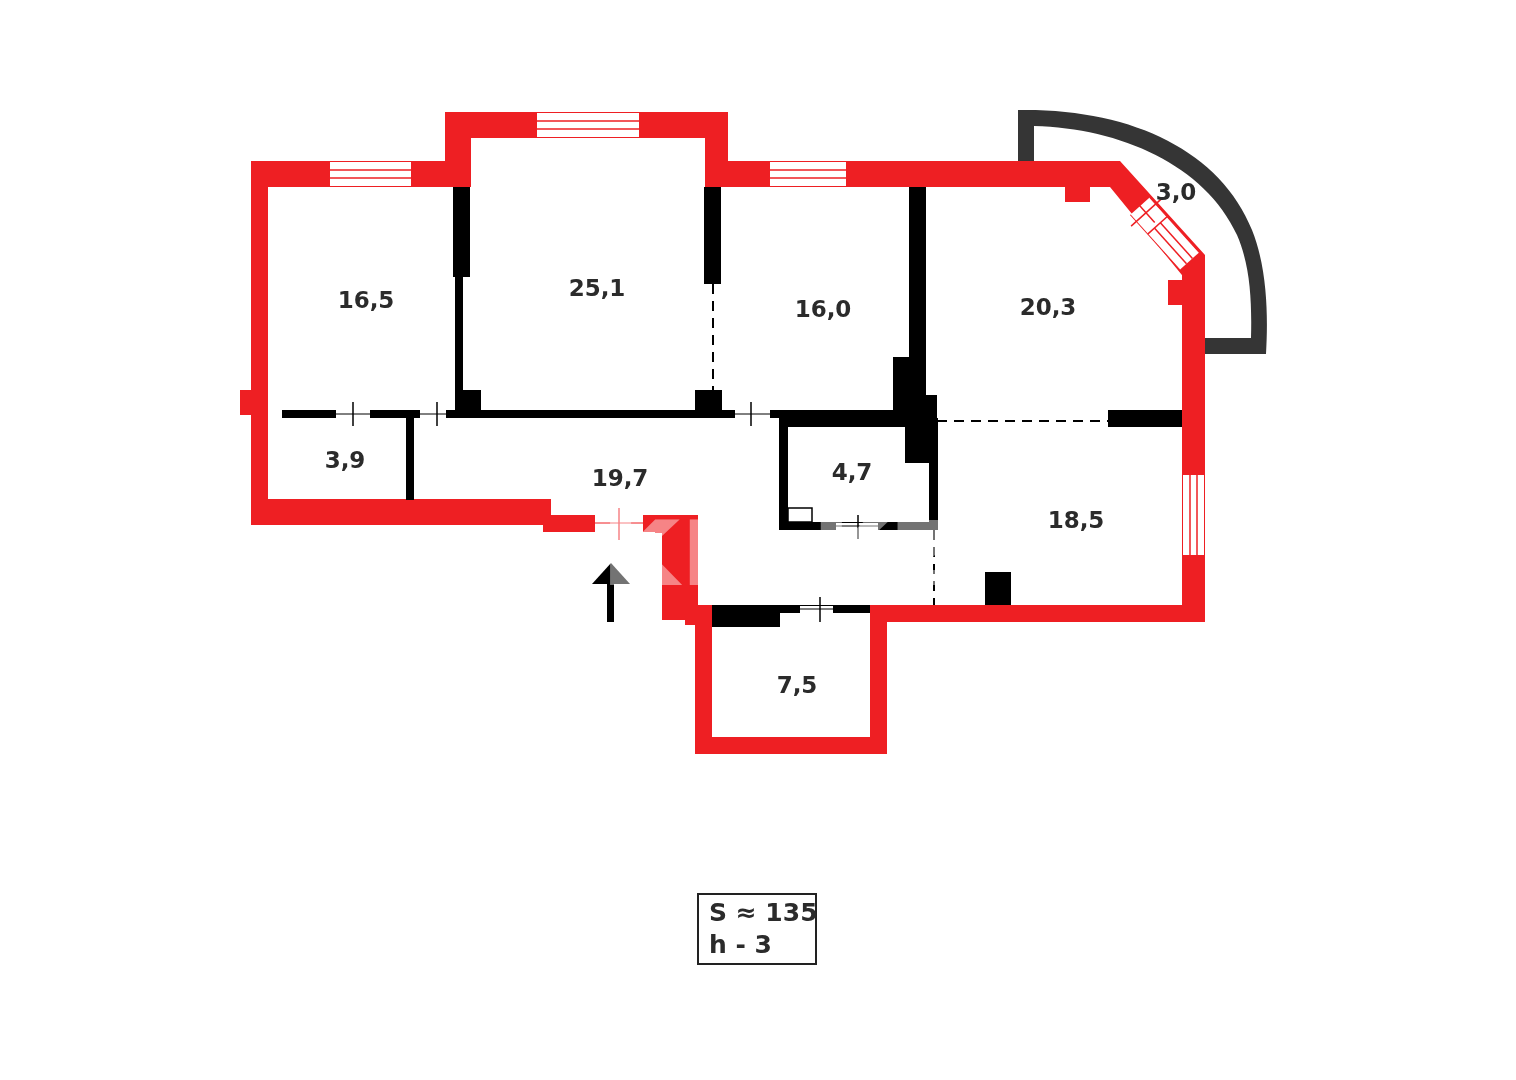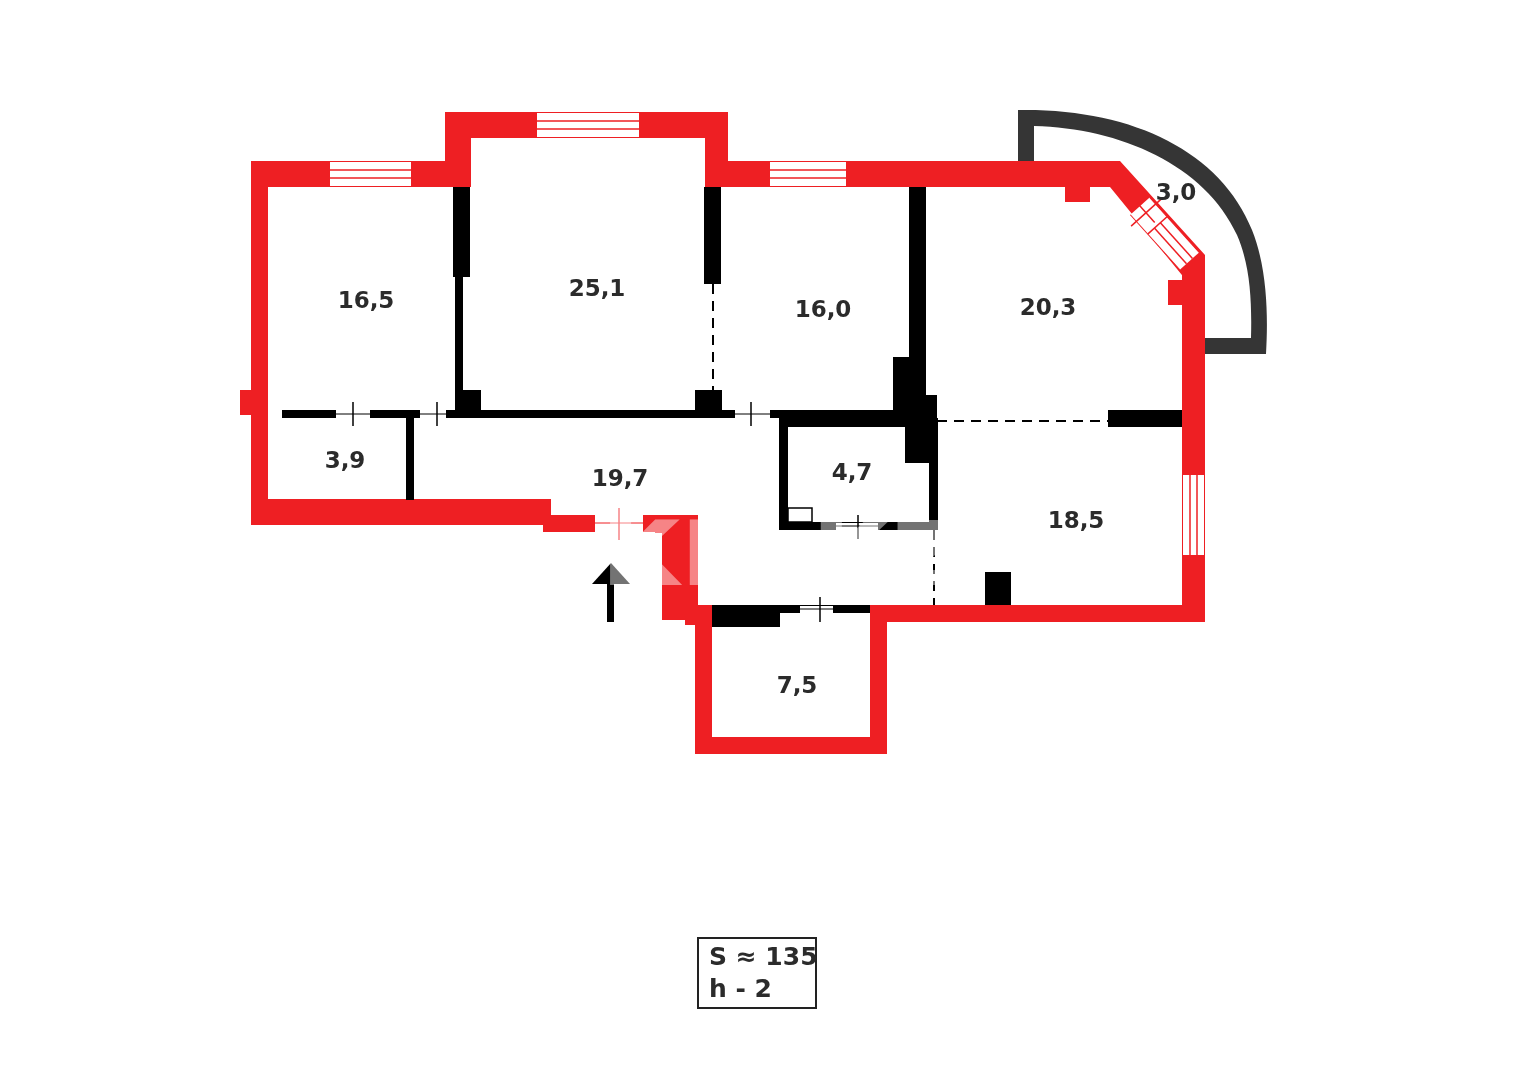--- a/index.html
+++ b/index.html
@@ -1,19 +1,19 @@
 <!DOCTYPE html>
 <html><head>
 <meta charset="utf-8">
 <style>
   html, body { margin: 0; padding: 0; background: #ffffff; }
   body { width: 1516px; height: 1080px; position: relative; overflow: hidden; font-family: "DejaVu Sans", sans-serif; }
   svg { position: absolute; left: 0; top: 0; }
   .lbl { font-family: "DejaVu Sans", sans-serif; font-size: 23px; font-weight: bold; fill: #2b2b2b; text-anchor: middle; dominant-baseline: middle; }
-  .legend-box { position: absolute; left: 697px; top: 893px; width: 120px; height: 72px; border: 2px solid #222; box-sizing: border-box; padding: 2px 10px; background: #fff; margin-top: 44px; }
+  .legend-box { position: absolute; left: 697px; top: 893px; width: 120px; height: 72px; border: 2px solid #222; box-sizing: border-box; padding: 2px 10px; background: #fff; }
   .legend-line { font-family: "DejaVu Sans", sans-serif; font-weight: bold; font-size: 25px; line-height: 32px; color: #2b2b2b; white-space: nowrap; }
   .watermark { font-family: "DejaVu Sans", sans-serif; font-weight: bold; font-size: 120px; fill: #ffffff; fill-opacity: 0.45; }
 </style>
 </head>
 <body>
 
 <svg width="1516" height="1080" viewBox="0 0 1516 1080">
 
   <path d="M1018,162 L1018,110 C1130,108 1220,150 1252,230 C1268,270 1268,320 1266,354 L1205,354 L1205,338 L1251,338 C1252,300 1250,265 1237,235 C1205,165 1120,128 1034,126 L1034,162 Z" fill="#353535"></path>
 
@@ -168,14 +168,14 @@
     <text class="lbl" x="345" y="461">3,9</text>
     <text class="lbl" x="620" y="479">19,7</text>
     <text class="lbl" x="852" y="473">4,7</text>
     <text class="lbl" x="1076" y="521">18,5</text>
     <text class="lbl" x="797" y="686">7,5</text>
   </g>
 </svg>
 
 <div class="legend-box">
   <div class="legend-line">S ≈ 135</div>
-  <div class="legend-line">h - 2</div>
+  <div class="legend-line">h - 3</div>
 </div>
 
 </body></html>

